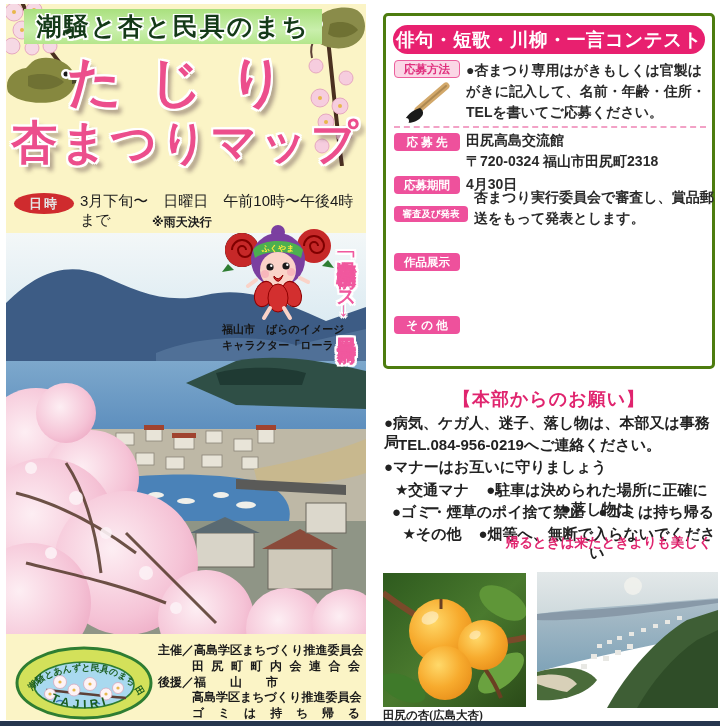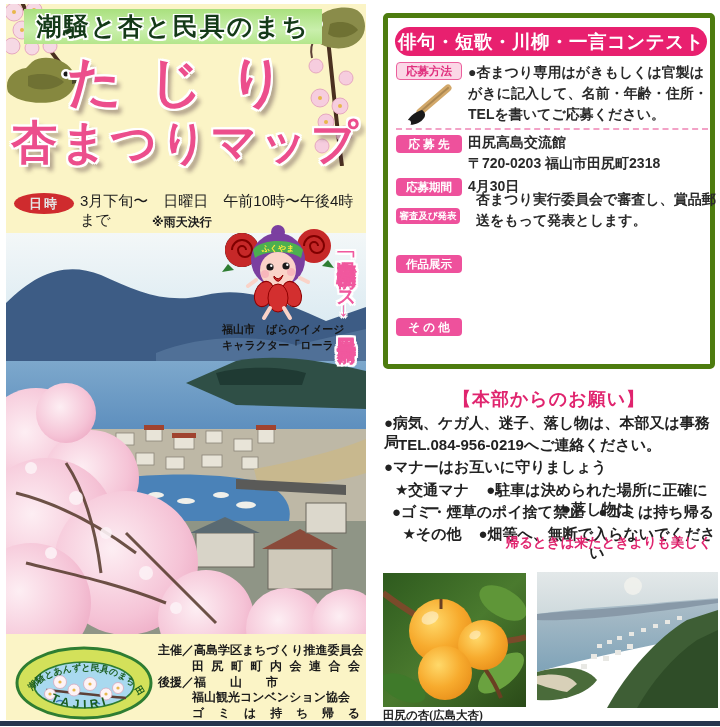--- a/index.html
+++ b/index.html
@@ -43,29 +43,29 @@
   .tajiri-logo { left:8px; top:12px; width:140px; height:74px; position:absolute; }
   .credits-text { left:152px; top:9px; width:204px; position:absolute; font-size:12px; font-weight:bold; color:#1a1a1a; line-height:1.32; }
   .credits-text div { white-space:pre; }
   .cr-indent { margin-left:34px; width:168px; }
   .cr-just { text-align:justify; text-align-last:justify; white-space:normal !important; }
 
   
   .right-col { left:380px; top:0; width:338px; height:727px; background:#fff; position:absolute; }
 
   .contest-box { left:3px; top:13px; width:332px; height:356px; position:absolute;
-    border:5px solid #4d7c0f; border-radius:5px; background:#fff; }
+    border:3px solid #4d7c0f; border-radius:5px; background:#fff; }
   .contest-title-pill { left:7px; top:9px; width:312px; height:29px; position:absolute; background:#e8206f;
     border-radius:15px; display:flex; align-items:center; justify-content:center; }
   .contest-title-pill span { color:#fff; font-weight:bold; font-size:18.5px; letter-spacing:.5px; }
 
   .label-pill { position:absolute; width:66px; height:18px; background:#ee519c; border-radius:4px;
     display:flex; align-items:center; justify-content:center; color:#fff; font-weight:bold; font-size:11.5px; }
   .label-pill.light { background:#fbd7e6; color:#e0307e; border:1.5px solid #ec5f9d; }
-  .label-pill.small { font-size:9.5px; width:64px; height:16px; }
+  .label-pill.small { font-size:9.5px; width:74px; height:16px; }
   .row-text { position:absolute; font-size:14px; font-weight:bold; color:#2a2a2a; line-height:1.5; white-space:pre-line; }
 
   .dash-sep { position:absolute; left:8px; width:312px; border-top:2px dashed #f2a2c6; }
 
   .brush-wrap { position:absolute; left:12px; top:66px; width:52px; height:44px; }
 
   .notice-title { left:0; top:387px; width:338px; position:absolute; text-align:center;
     color:#e0246e; font-weight:bold; font-size:18px; letter-spacing:1px; }
   .n-line { position:absolute; font-size:15px; font-weight:bold; color:#222; }
   .manner-row { position:absolute; left:8px; width:330px; display:flex; font-size:15px; font-weight:bold; color:#222;text-align:center; }
@@ -309,21 +309,21 @@
         <textPath href="#arcTop" startOffset="4">潮騒とあんずと民具のまち 田尻</textPath>
       </text>
       <text font-size="12" font-weight="bold" fill="#1b5e20" letter-spacing="4">
         <textPath href="#arcBot" startOffset="8">TAJIRI</textPath>
       </text>
     </svg>
     <div class="credits-text">
       <div>主催／高島学区まちづくり推進委員会</div>
       <div class="cr-indent cr-just">田尻町町内会連合会</div>
       <div>後援／福　　山　　市</div>
-      <div class="cr-indent">福山観光コンベンション協会</div>
+      <div class="cr-indent">高島学区まちづくり推進委員会</div>
       <div class="cr-indent cr-just">ゴミは持ち帰る</div>
     </div>
   </div>
 </div>
 
 <div class="right-col">
 
   <div class="contest-box">
     <div class="contest-title-pill">
       <span>俳句・短歌・川柳・一言コンテスト</span>
@@ -335,21 +335,21 @@
       <path d="M48,4 L20,28" stroke="#8a6a3a" stroke-width="2" stroke-linecap="round" opacity="0.5"></path>
       <path d="M22,26 C14,28 8,34 6,40 C12,42 20,40 24,34 C26,31 25,28 22,26 Z" fill="#1a1a1a"></path>
       <circle cx="8" cy="39" r="3" fill="#fff"></circle>
     </svg>
     <div class="row-text" style="left:80px;top:44px;width:244px">●杏まつり専用はがきもしくは官製はがきに記入して、名前・年齢・住所・TELを書いてご応募ください。</div>
 
     <div class="dash-sep" style="top:110px"></div>
 
     <div class="label-pill" style="left:8px;top:117px">応 募 先</div>
     <div class="row-text" style="left:80px;top:114px;width:248px">田尻高島交流館
-〒720-0203 福山市田尻町2318</div>
+〒720-0324 福山市田尻町2318</div>
 
     <div class="label-pill" style="left:8px;top:160px">応募期間</div>
     <div class="row-text" style="left:80px;top:158px;width:248px">4月30日</div>
 
     <div class="label-pill small" style="left:8px;top:190px">審査及び発表</div>
     <div class="row-text" style="left:88px;top:171px;width:240px">杏まつり実行委員会で審査し、賞品郵送をもって発表とします。</div>
 
     <div class="label-pill" style="left:8px;top:237px">作品展示</div>
 
     <div class="label-pill" style="left:8px;top:300px">そ の 他</div>

